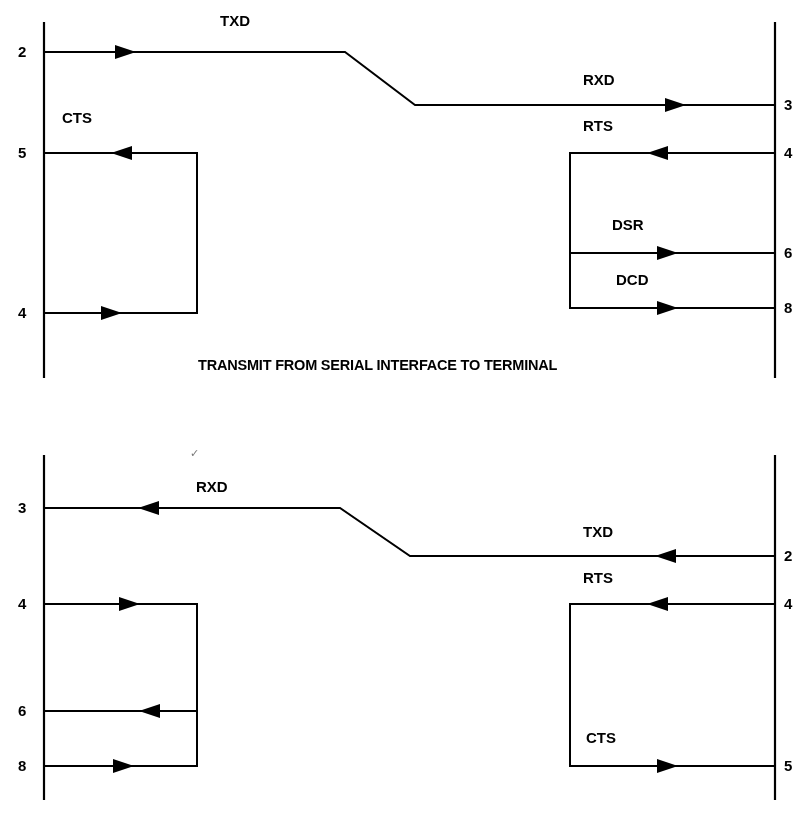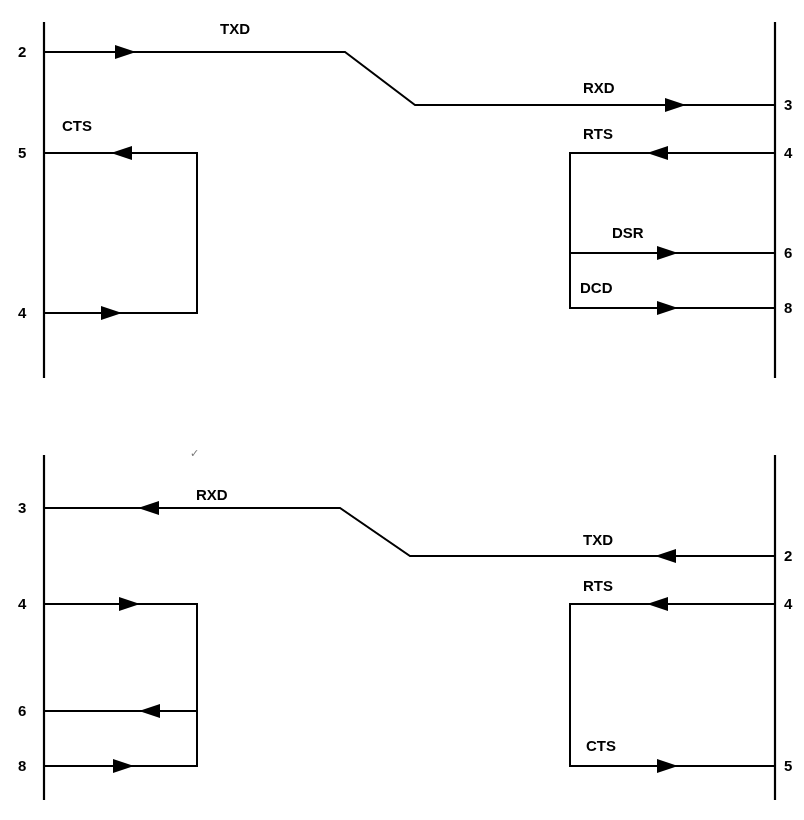--- a/index.html
+++ b/index.html
@@ -35,21 +35,20 @@
     font-weight: bold;
     color: #000000;
     white-space: nowrap;
     line-height: 1;
   }
   .pin {
     font-size: 15px;
   }
   .sig {
     font-size: 15px;
-    margin-top: 8px;
   }
   .caption {
     font-size: 14.5px;
     letter-spacing: -0.2px;
   }
   .tick {
     position: absolute;
     font-size: 11px;
     color: #777;
   }
@@ -119,22 +118,23 @@
   <div class="lbl pin" style="left:784px; top:97px;">3</div>
   <div class="lbl pin" style="left:784px; top:145px;">4</div>
   <div class="lbl pin" style="left:784px; top:245px;">6</div>
   <div class="lbl pin" style="left:784px; top:300px;">8</div>
 
   <div class="lbl sig" style="left:220px; top:13px;">TXD</div>
   <div class="lbl sig" style="left:62px; top:110px;">CTS</div>
   <div class="lbl sig" style="left:583px; top:72px;">RXD</div>
   <div class="lbl sig" style="left:583px; top:118px;">RTS</div>
   <div class="lbl sig" style="left:612px; top:217px;">DSR</div>
-  <div class="lbl sig" style="left:580px; top:272px;">DCD</div>
+  <div class="lbl sig" style="left:616px; top:272px;">DCD</div>
 
+  <div class="lbl caption" style="left:198px; top:358px;">TRANSMIT FROM SERIAL INTERFACE TO TERMINAL</div>
 
   <div class="lbl pin" style="left:18px; top:500px;">3</div>
   <div class="lbl pin" style="left:18px; top:596px;">4</div>
   <div class="lbl pin" style="left:18px; top:703px;">6</div>
   <div class="lbl pin" style="left:18px; top:758px;">8</div>
 
   <div class="lbl pin" style="left:784px; top:548px;">2</div>
   <div class="lbl pin" style="left:784px; top:596px;">4</div>
   <div class="lbl pin" style="left:784px; top:758px;">5</div>
 

